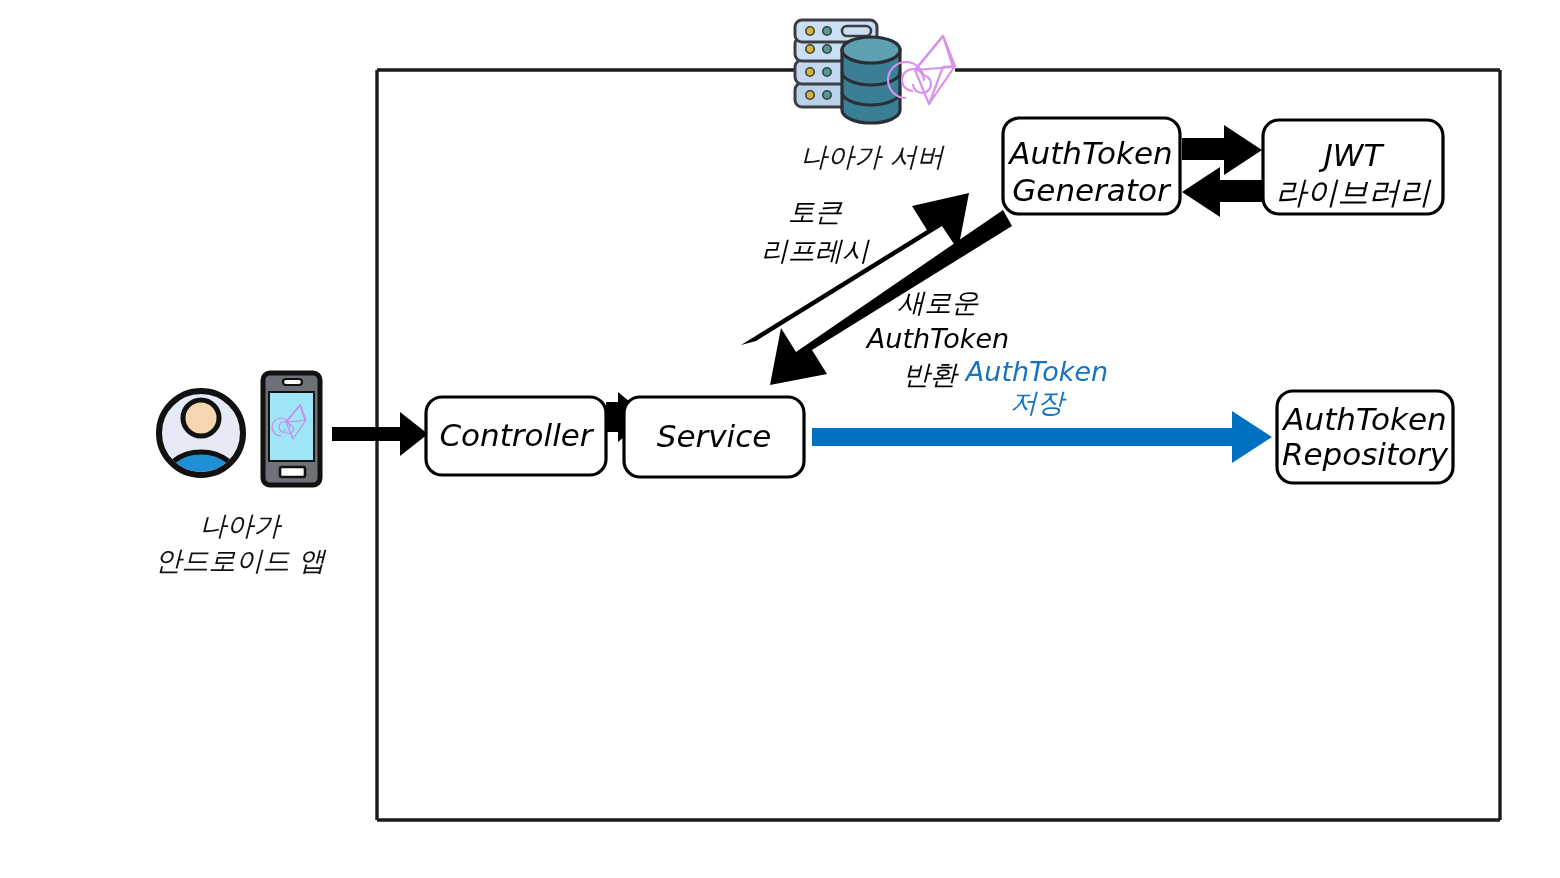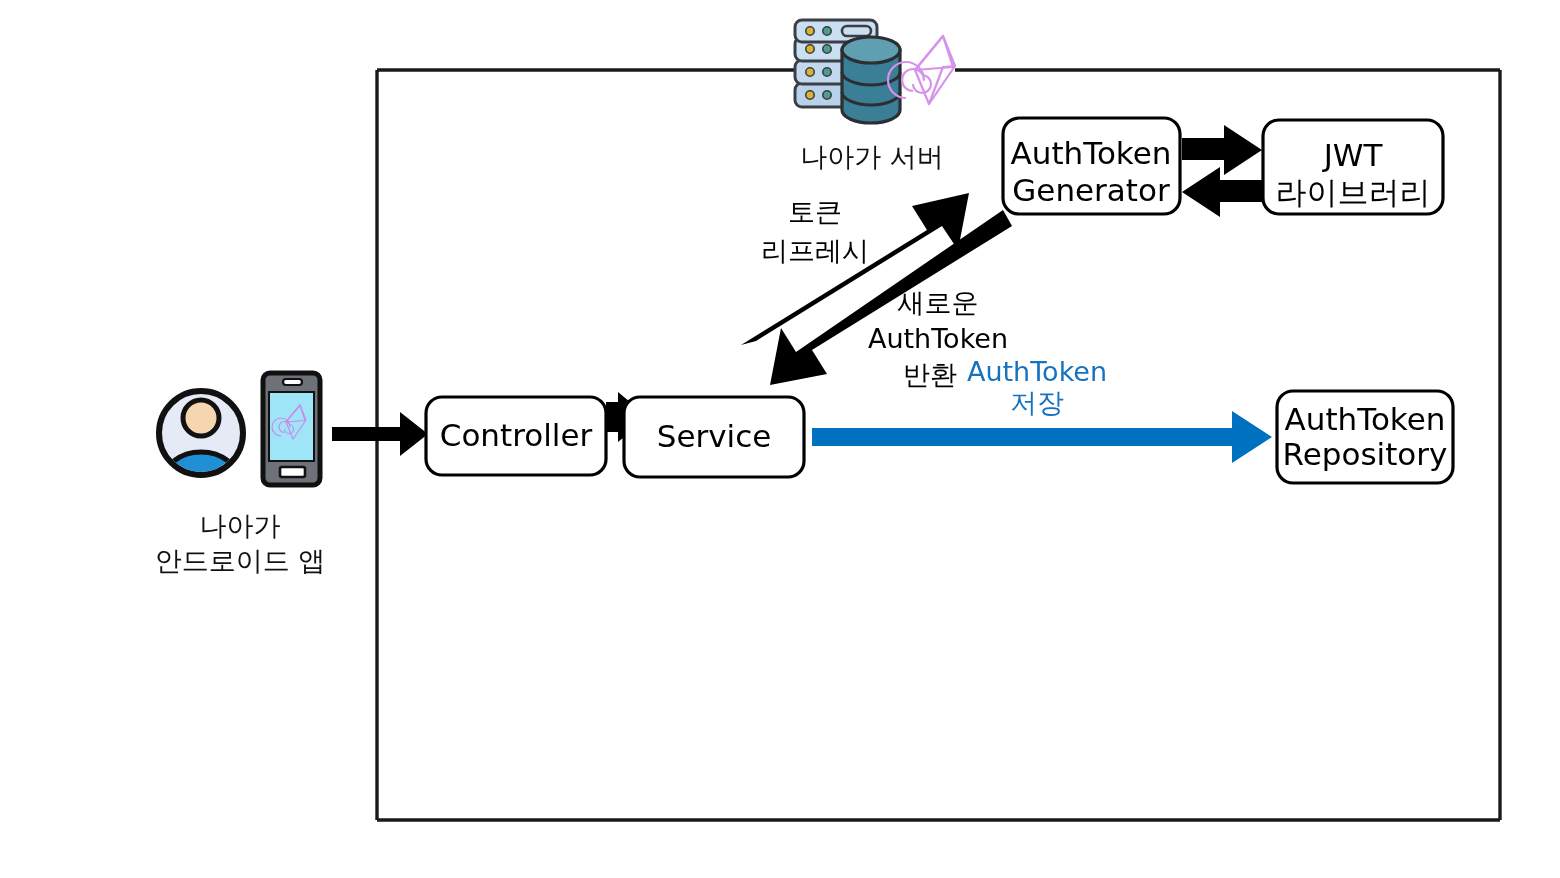--- a/index.html
+++ b/index.html
@@ -9,20 +9,21 @@
   }
   body {
     font-family: "DejaVu Sans", "Liberation Sans", sans-serif;
   }
   #stage {
     position: relative;
     width: 1560px;
     height: 878px;
     background: #ffffff;
     overflow: hidden;
+    font-style: italic;
   }
   svg#canvas {
     position: absolute;
     left: 0;
     top: 0;
     width: 1560px;
     height: 878px;
   }
   .node-label {
     font-family: "DejaVu Sans", "Liberation Sans", sans-serif;

